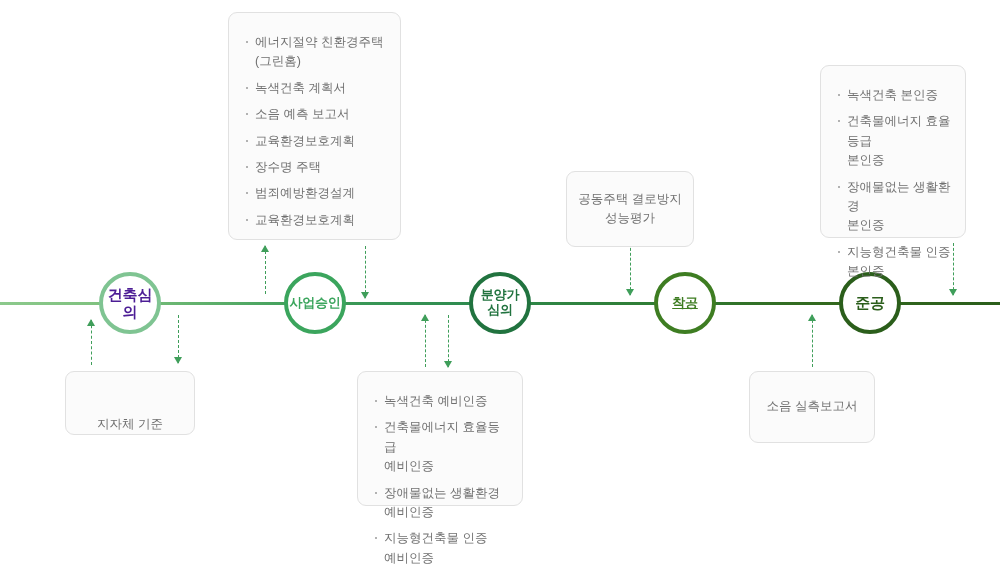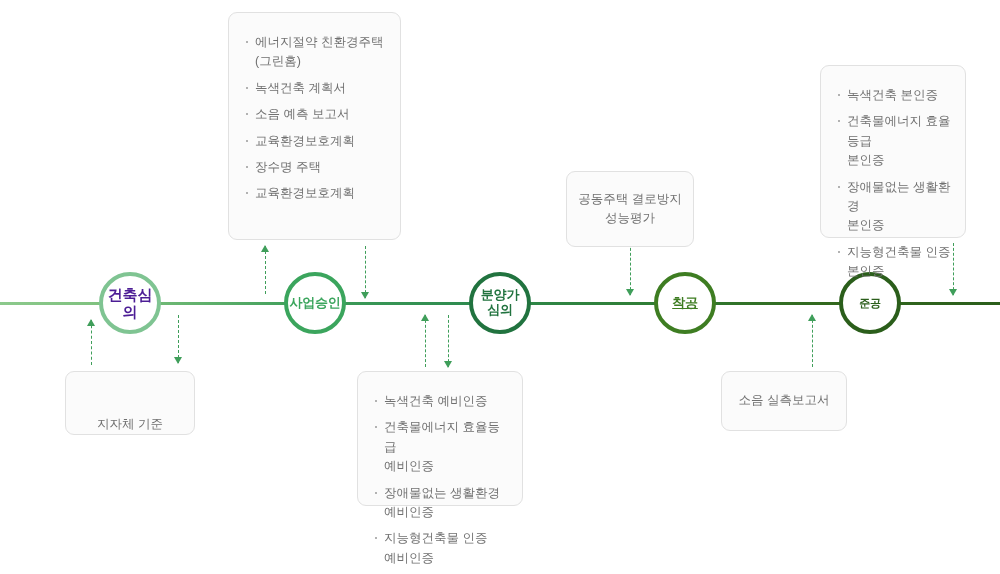--- a/index.html
+++ b/index.html
@@ -172,34 +172,35 @@
       <div class="node" style="left: 284px; top: 272px; width: 62px; height: 62px; border: 4px solid rgb(59, 165, 93); color: rgb(59, 165, 93); font-size: 13px;">
         <span style="white-space: pre-line;">사업승인</span>
       </div>
       <div class="node" style="left: 469px; top: 272px; width: 62px; height: 62px; border: 4px solid rgb(33, 115, 63); color: rgb(33, 115, 63); font-size: 13px;">
         <span style="white-space: pre-line;">분양가
 심의</span>
       </div>
       <div class="node" style="left: 654px; top: 272px; width: 62px; height: 62px; border: 4px solid rgb(62, 125, 34); color: rgb(62, 125, 34); font-size: 13px;">
         <span style="white-space: pre-line; text-decoration: underline;">착공</span>
       </div>
-      <div class="node" style="left: 839px; top: 272px; width: 62px; height: 62px; border: 4px solid rgb(43, 94, 27); color: rgb(43, 94, 27); font-size: 11px;">
+      <div class="node" style="left: 839px; top: 272px; width: 62px; height: 62px; border: 4px solid rgb(43, 94, 27); color: rgb(43, 94, 27); font-size: 15px;">
         <span style="white-space: pre-line;">준공</span>
       </div>
     </div>
 
   <div id="boxes-layer">
       <div class="info-box" style="left: 228px; top: 12px; width: 173px; height: 228px; padding: 20px 14px 18px 16px;">
         <ul>
           <li>에너지절약 친환경주택
 (그린홈)</li>
           <li>녹색건축 계획서</li>
           <li>소음 예측 보고서</li>
           <li>교육환경보호계획</li>
           <li>장수명 주택</li>
+          <li>범죄예방환경설계</li>
           <li>교육환경보호계획</li>
         </ul>
       </div>
       <div class="info-box centered" style="left: 65px; top: 371px; width: 130px; height: 64px; align-items: flex-end;">
         <span class="box-text">지자체 기준</span>
       </div>
       <div class="info-box" style="left: 357px; top: 371px; width: 166px; height: 135px; padding: 20px 14px 18px 16px;">
         <ul>
           <li>녹색건축 예비인증</li>
           <li>건축물에너지 효율등급
@@ -217,18 +218,18 @@
       <div class="info-box" style="left: 820px; top: 65px; width: 146px; height: 173px; padding: 20px 12px 18px 16px;">
         <ul>
           <li>녹색건축 본인증</li>
           <li>건축물에너지 효율등급
 본인증</li>
           <li>장애물없는 생활환경
 본인증</li>
           <li>지능형건축물 인증 본인증</li>
         </ul>
       </div>
-      <div class="info-box centered" style="left: 721px; top: 371px; width: 126px; height: 60px;">
+      <div class="info-box centered" style="left: 749px; top: 371px; width: 126px; height: 72px;">
         <span class="box-text">소음 실측보고서</span>
       </div>
     </div>
 
 </div>
 
 </body></html>

